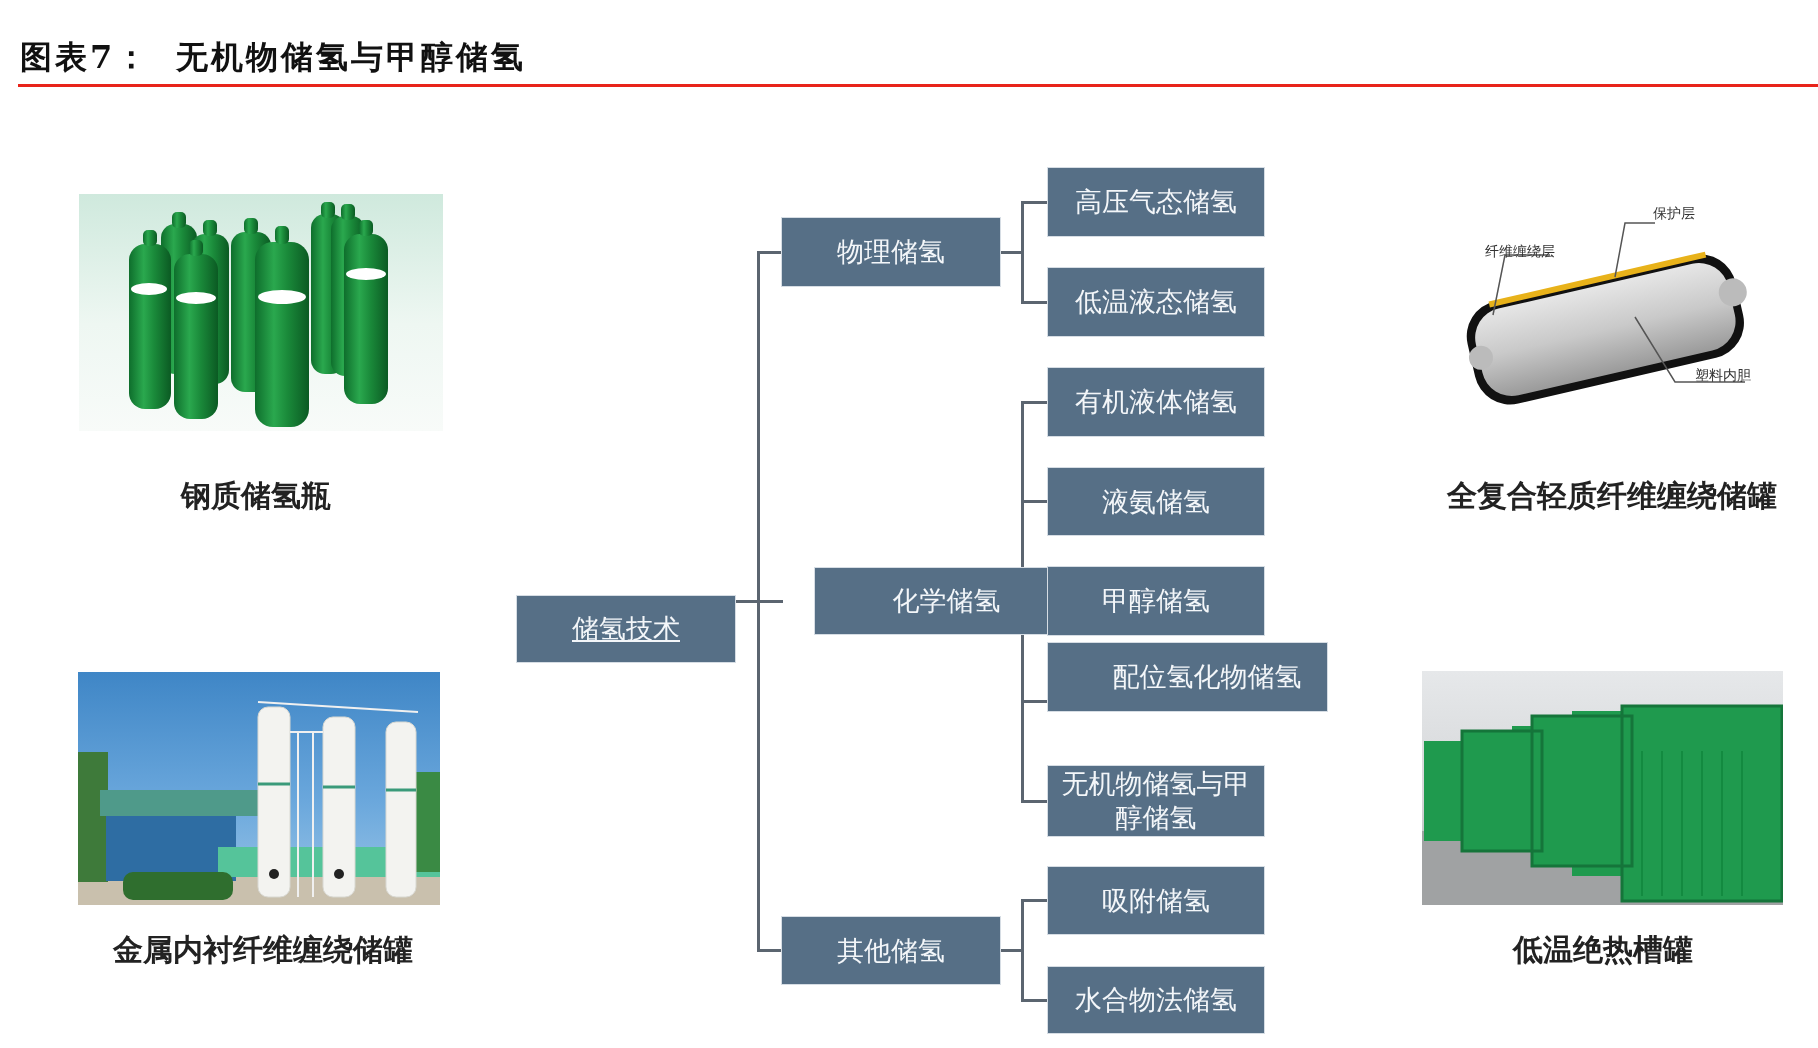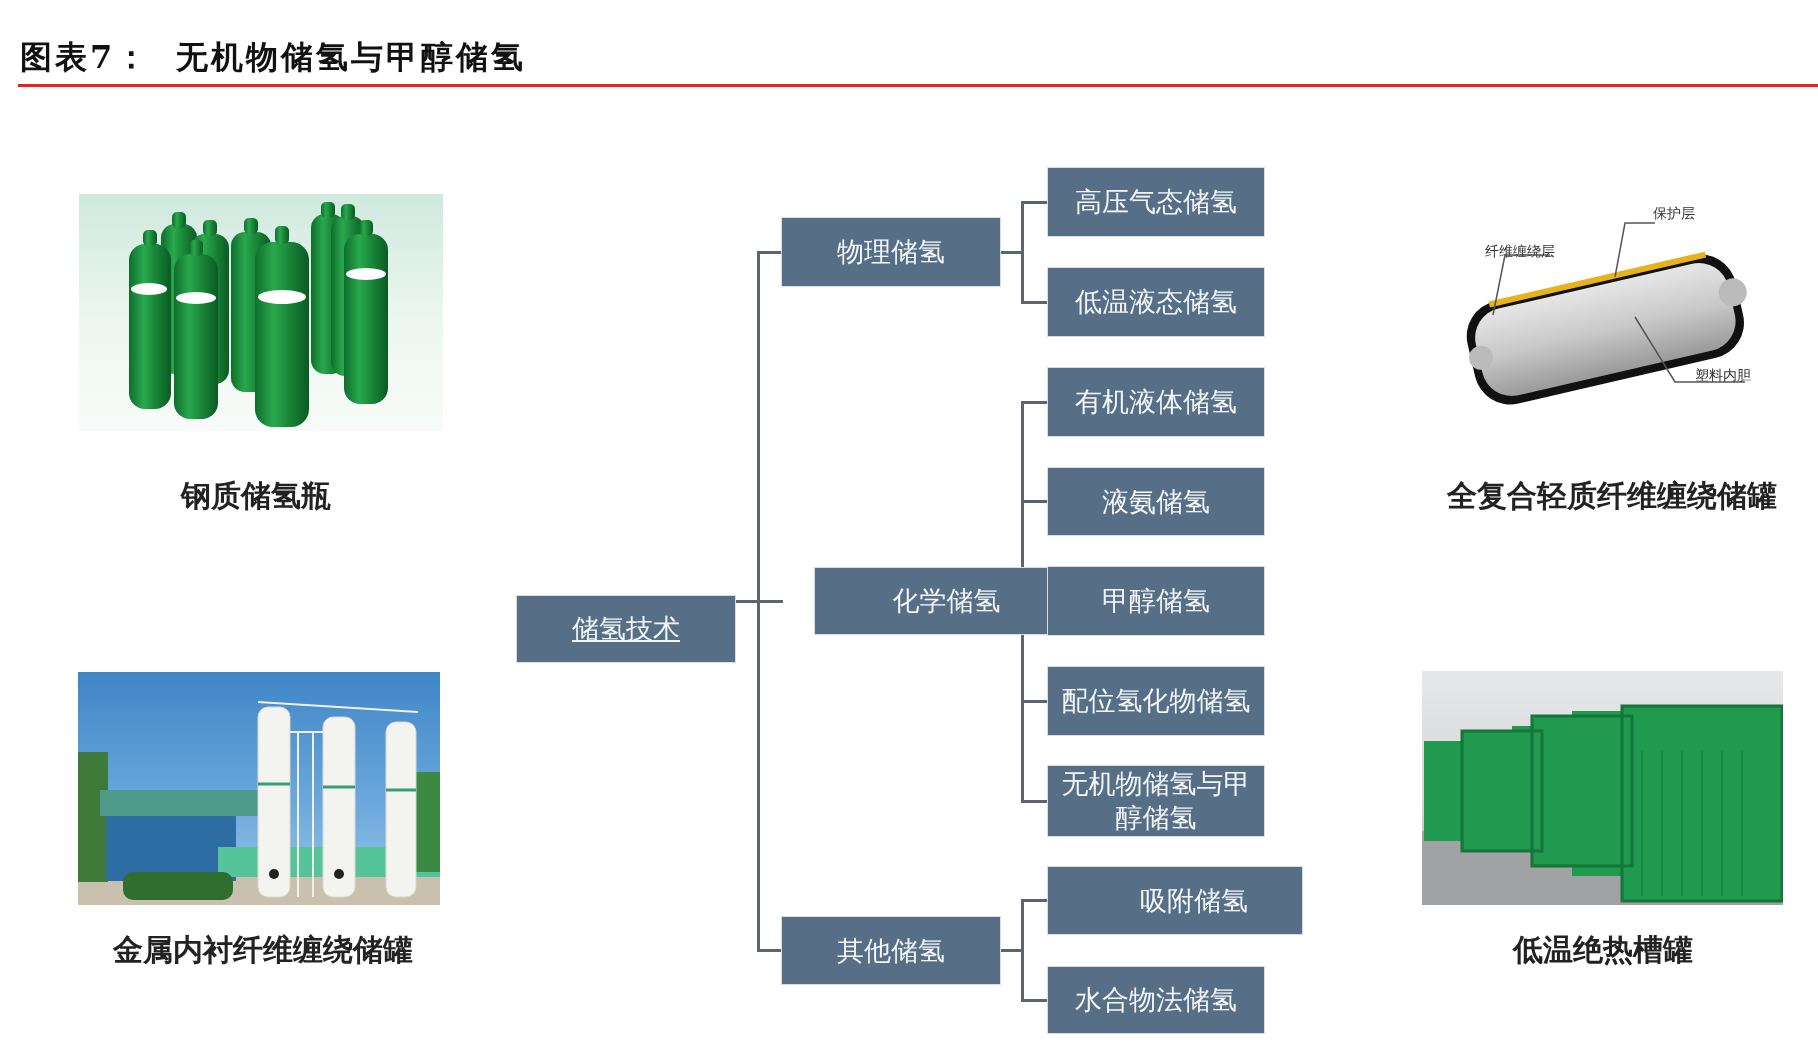--- a/index.html
+++ b/index.html
@@ -78,28 +78,28 @@
 
 <div class="node" style="left:1048px; top:368px; width:216px; height:68px;">
   <span>有机液体储氢</span>
 </div>
 <div class="node" style="left:1048px; top:468px; width:216px; height:67px;">
   <span>液氨储氢</span>
 </div>
 <div class="node" style="left:1048px; top:567px; width:216px; height:68px;">
   <span>甲醇储氢</span>
 </div>
-<div class="node" style="left:1048px; top:667px; width:216px; height:68px;">
+<div class="node" style="left:1048px; top:643px; width:240px; height:68px;padding-left:39px;">
   <span>配位氢化物储氢</span>
 </div>
 <div class="node" style="left:1048px; top:766px; width:216px; height:70px; padding:0 6px; box-sizing:border-box;">
   <span style="line-height:34px;">无机物储氢与甲醇储氢</span>
 </div>
 
-<div class="node" style="left:1048px; top:867px; width:216px; height:67px;padding-left:38px;">
+<div class="node" style="left:1048px; top:867px; width:216px; height:67px;">
   <span>吸附储氢</span>
 </div>
 <div class="node" style="left:1048px; top:967px; width:216px; height:66px;">
   <span>水合物法储氢</span>
 </div>
 
 <div class="photo" style="left:79px; top:194px; width:364px; height:237px; background:linear-gradient(180deg,#cfe9dd 0%,#eef7f2 55%,#f8fbf9 100%);">
   <svg width="364" height="237" viewBox="0 0 364 237">
     <defs>
       <linearGradient id="cyl" x1="0" x2="1">

